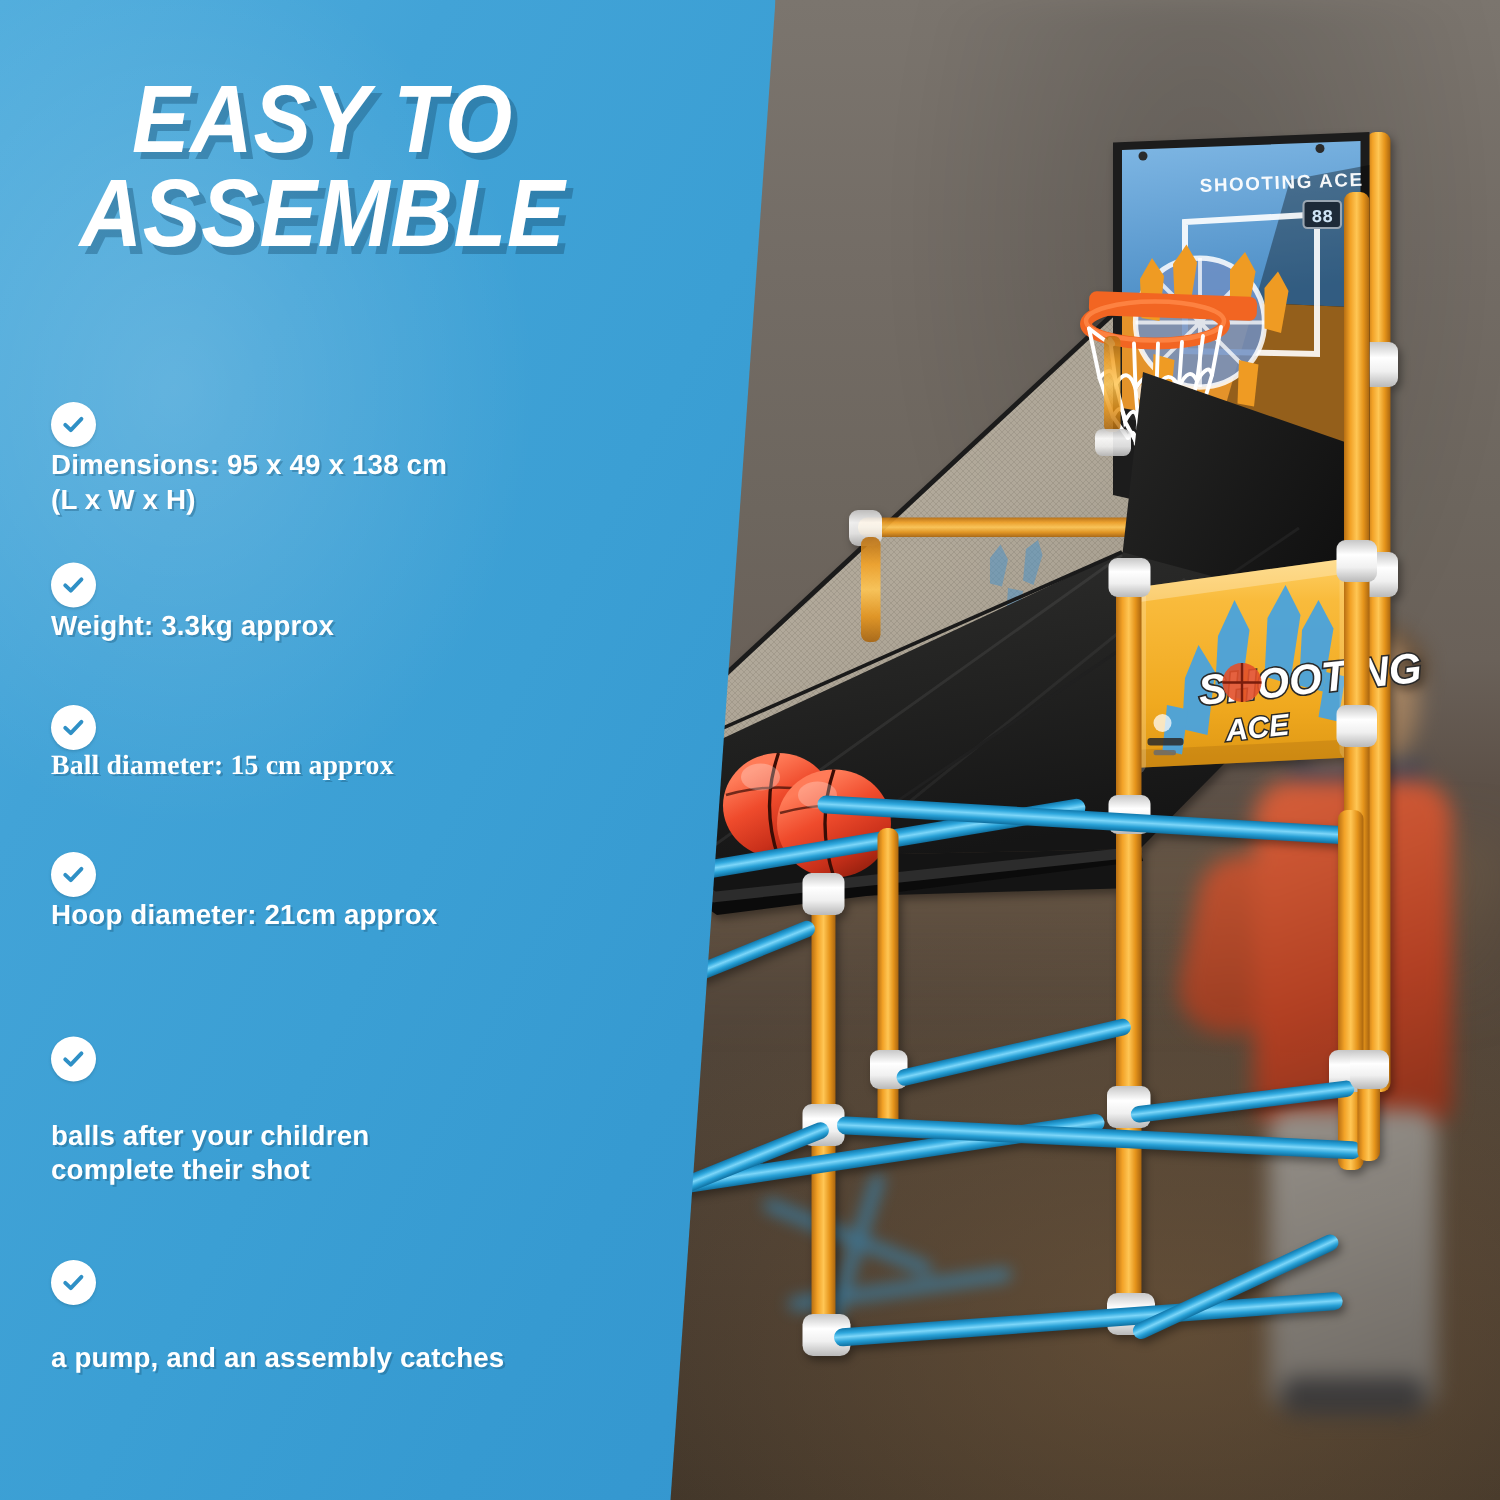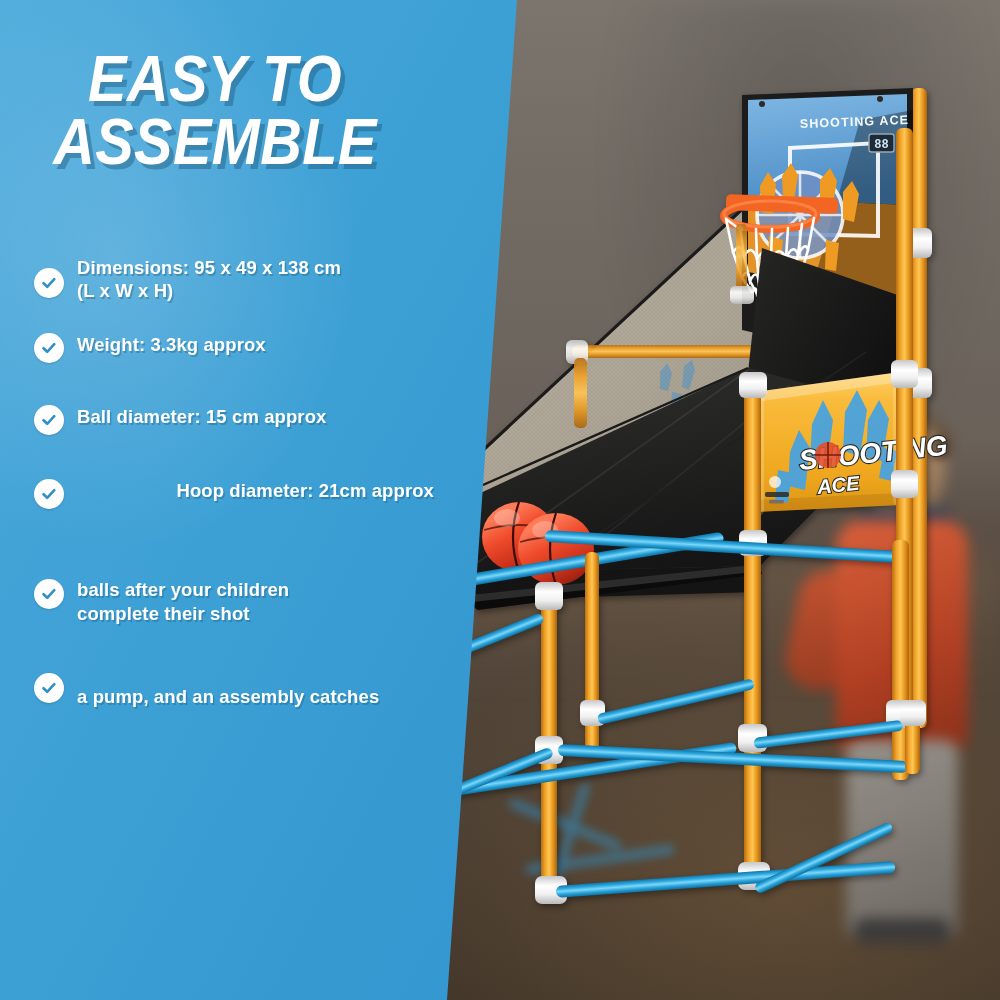--- a/index.html
+++ b/index.html
@@ -86,21 +86,21 @@
     font-weight:bold; font-style:italic;
     font-size:64px; line-height:.98;
     letter-spacing:.5px;
     transform:scaleX(.9);
     text-shadow:5px 5px 0 rgba(26,84,118,.42);
   }
   .heading .l2{ display:block; }
 
   
   .features{ position:absolute; left:34px; top:256px; width:400px; }
-  .feat{ position:relative; display:flex; align-items:flex-start; margin-bottom:30px; }
+  .feat{ position:relative; display:flex; align-items:flex-start; margin-bottom:30px;flex-direction:column; }
   .feat .chk{
     flex:0 0 auto; width:30px; height:30px; border-radius:50%;
     background:#fff; position:relative; margin-right:13px;
     box-shadow:0 1px 2px rgba(20,70,100,.25);
   }
   .feat .chk svg{ position:absolute; left:6px; top:6px; }
   .feat .txt{
     color:#fff; font-size:18.5px; font-weight:bold; line-height:1.27;
     letter-spacing:.1px;
     text-shadow:1.5px 1.5px 0 rgba(26,84,118,.35);
@@ -440,21 +440,21 @@
       <span class="chk">
         <svg width="18" height="18" viewBox="0 0 18 18">
             <path d="M3.5 9.2 L7.2 12.8 L14.3 5.2" stroke="#2f90c6" stroke-width="2.6" fill="none" stroke-linecap="round" stroke-linejoin="round"></path>
           </svg>
       </span>
       <span class="txt">
         <span>Weight:  3.3kg approx</span>
       </span>
     </div>
 
-    <div class="feat" style="margin-bottom:44px;">
+    <div class="feat" style="margin-bottom:44px;font-family:Liberation Serif, serif;">
       <span class="chk">
         <svg width="18" height="18" viewBox="0 0 18 18">
             <path d="M3.5 9.2 L7.2 12.8 L14.3 5.2" stroke="#2f90c6" stroke-width="2.6" fill="none" stroke-linecap="round" stroke-linejoin="round"></path>
           </svg>
       </span>
       <span class="txt">
         <span>Ball diameter: 15 cm approx</span>
       </span>
     </div>
 

